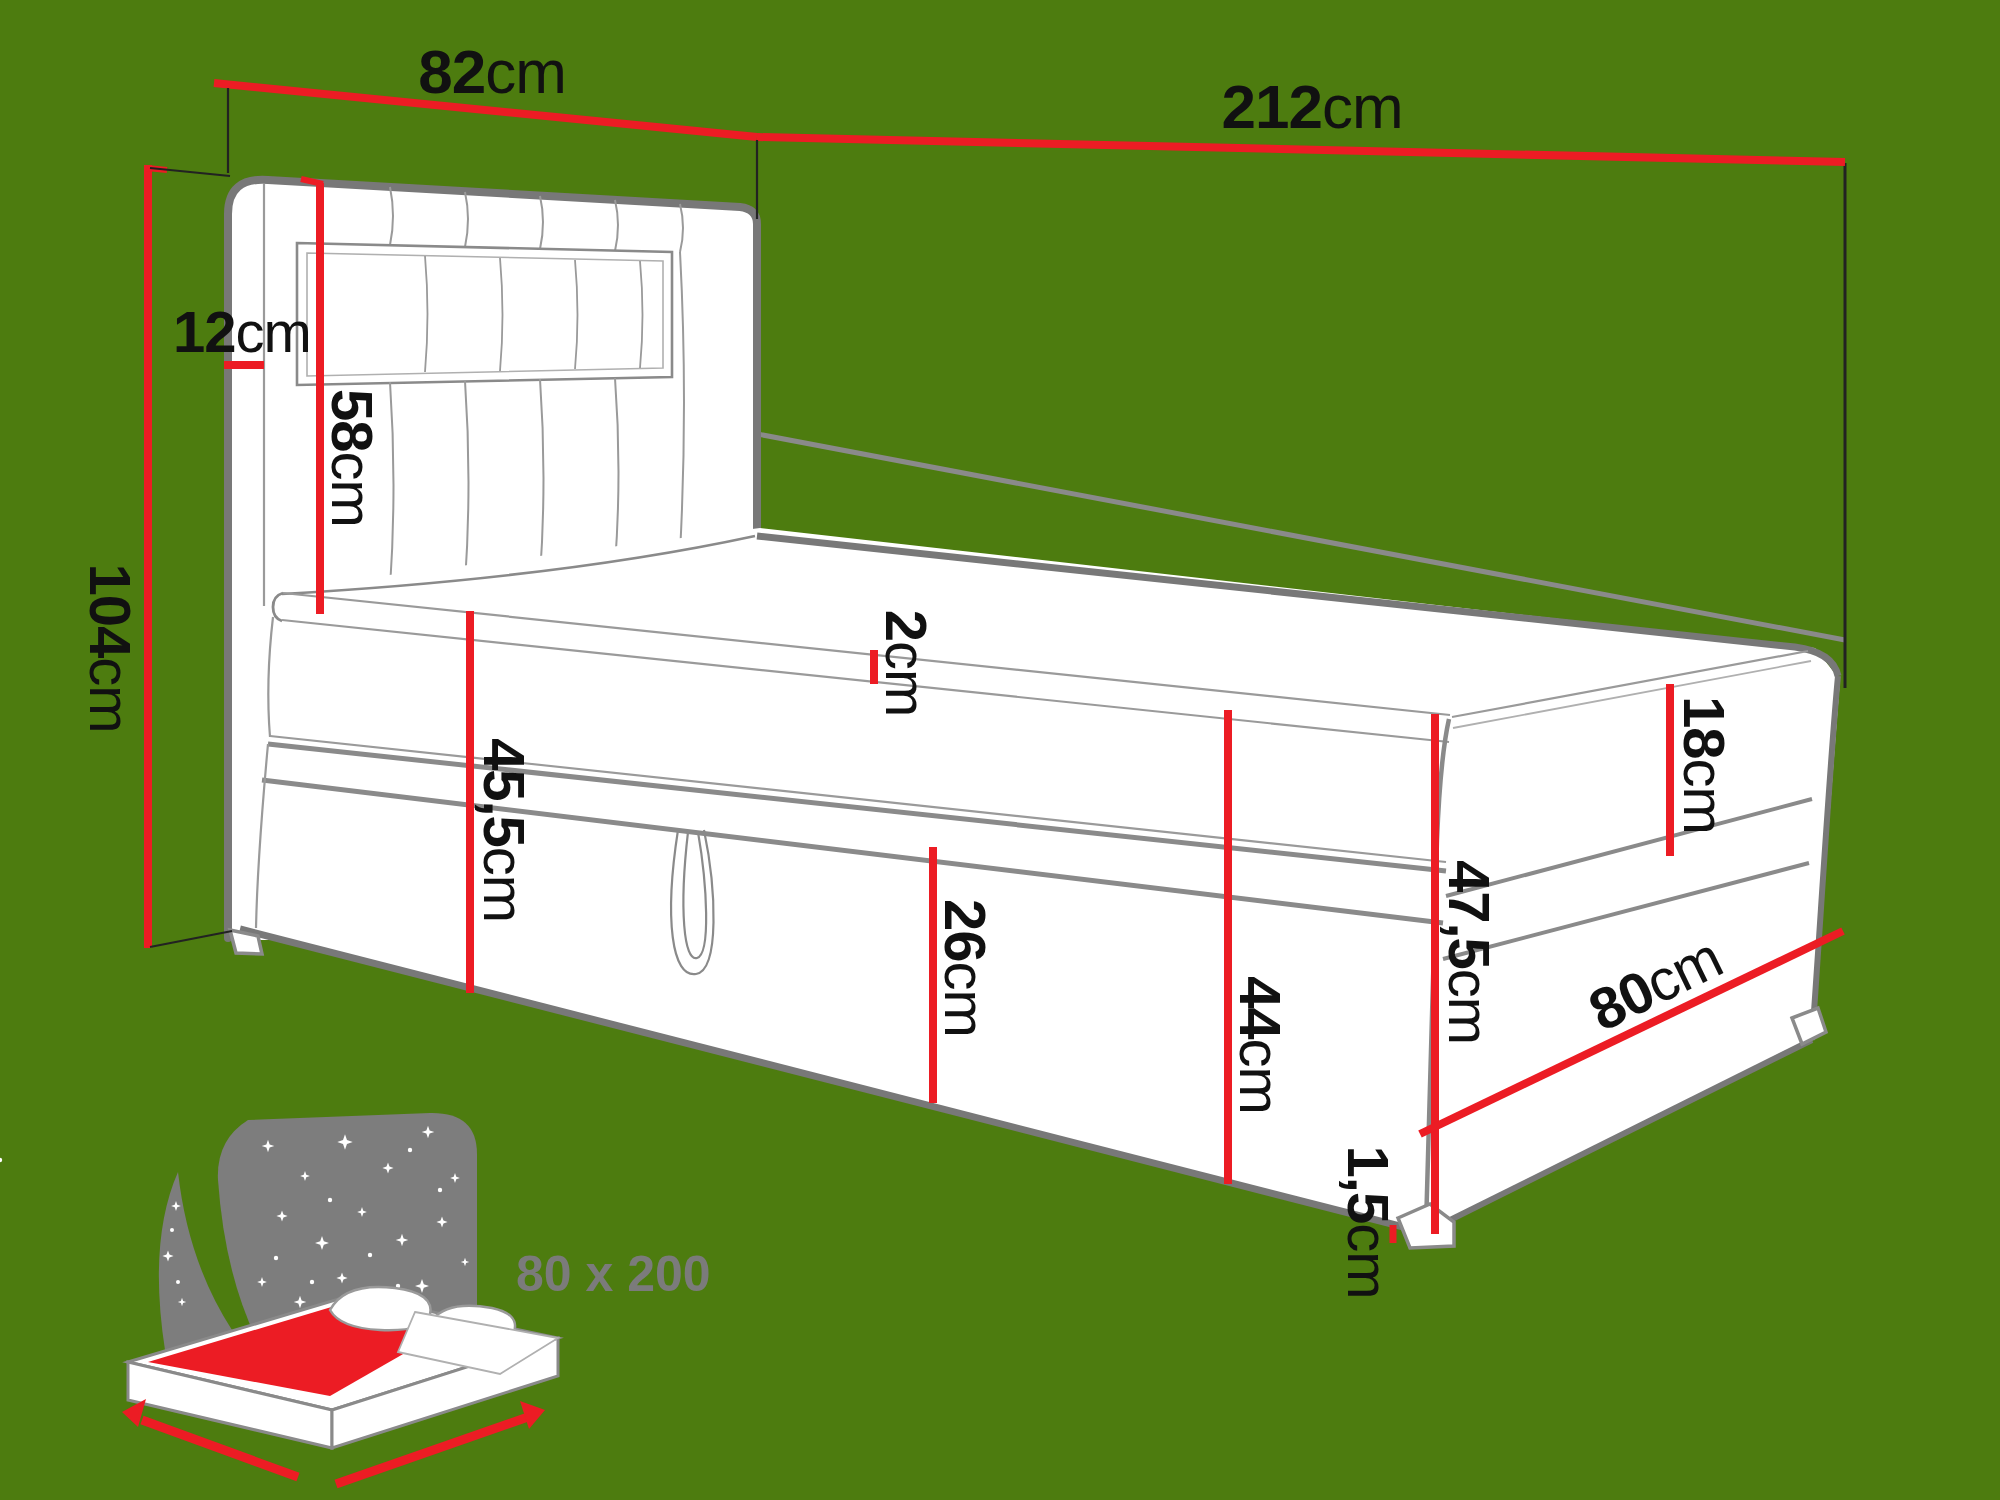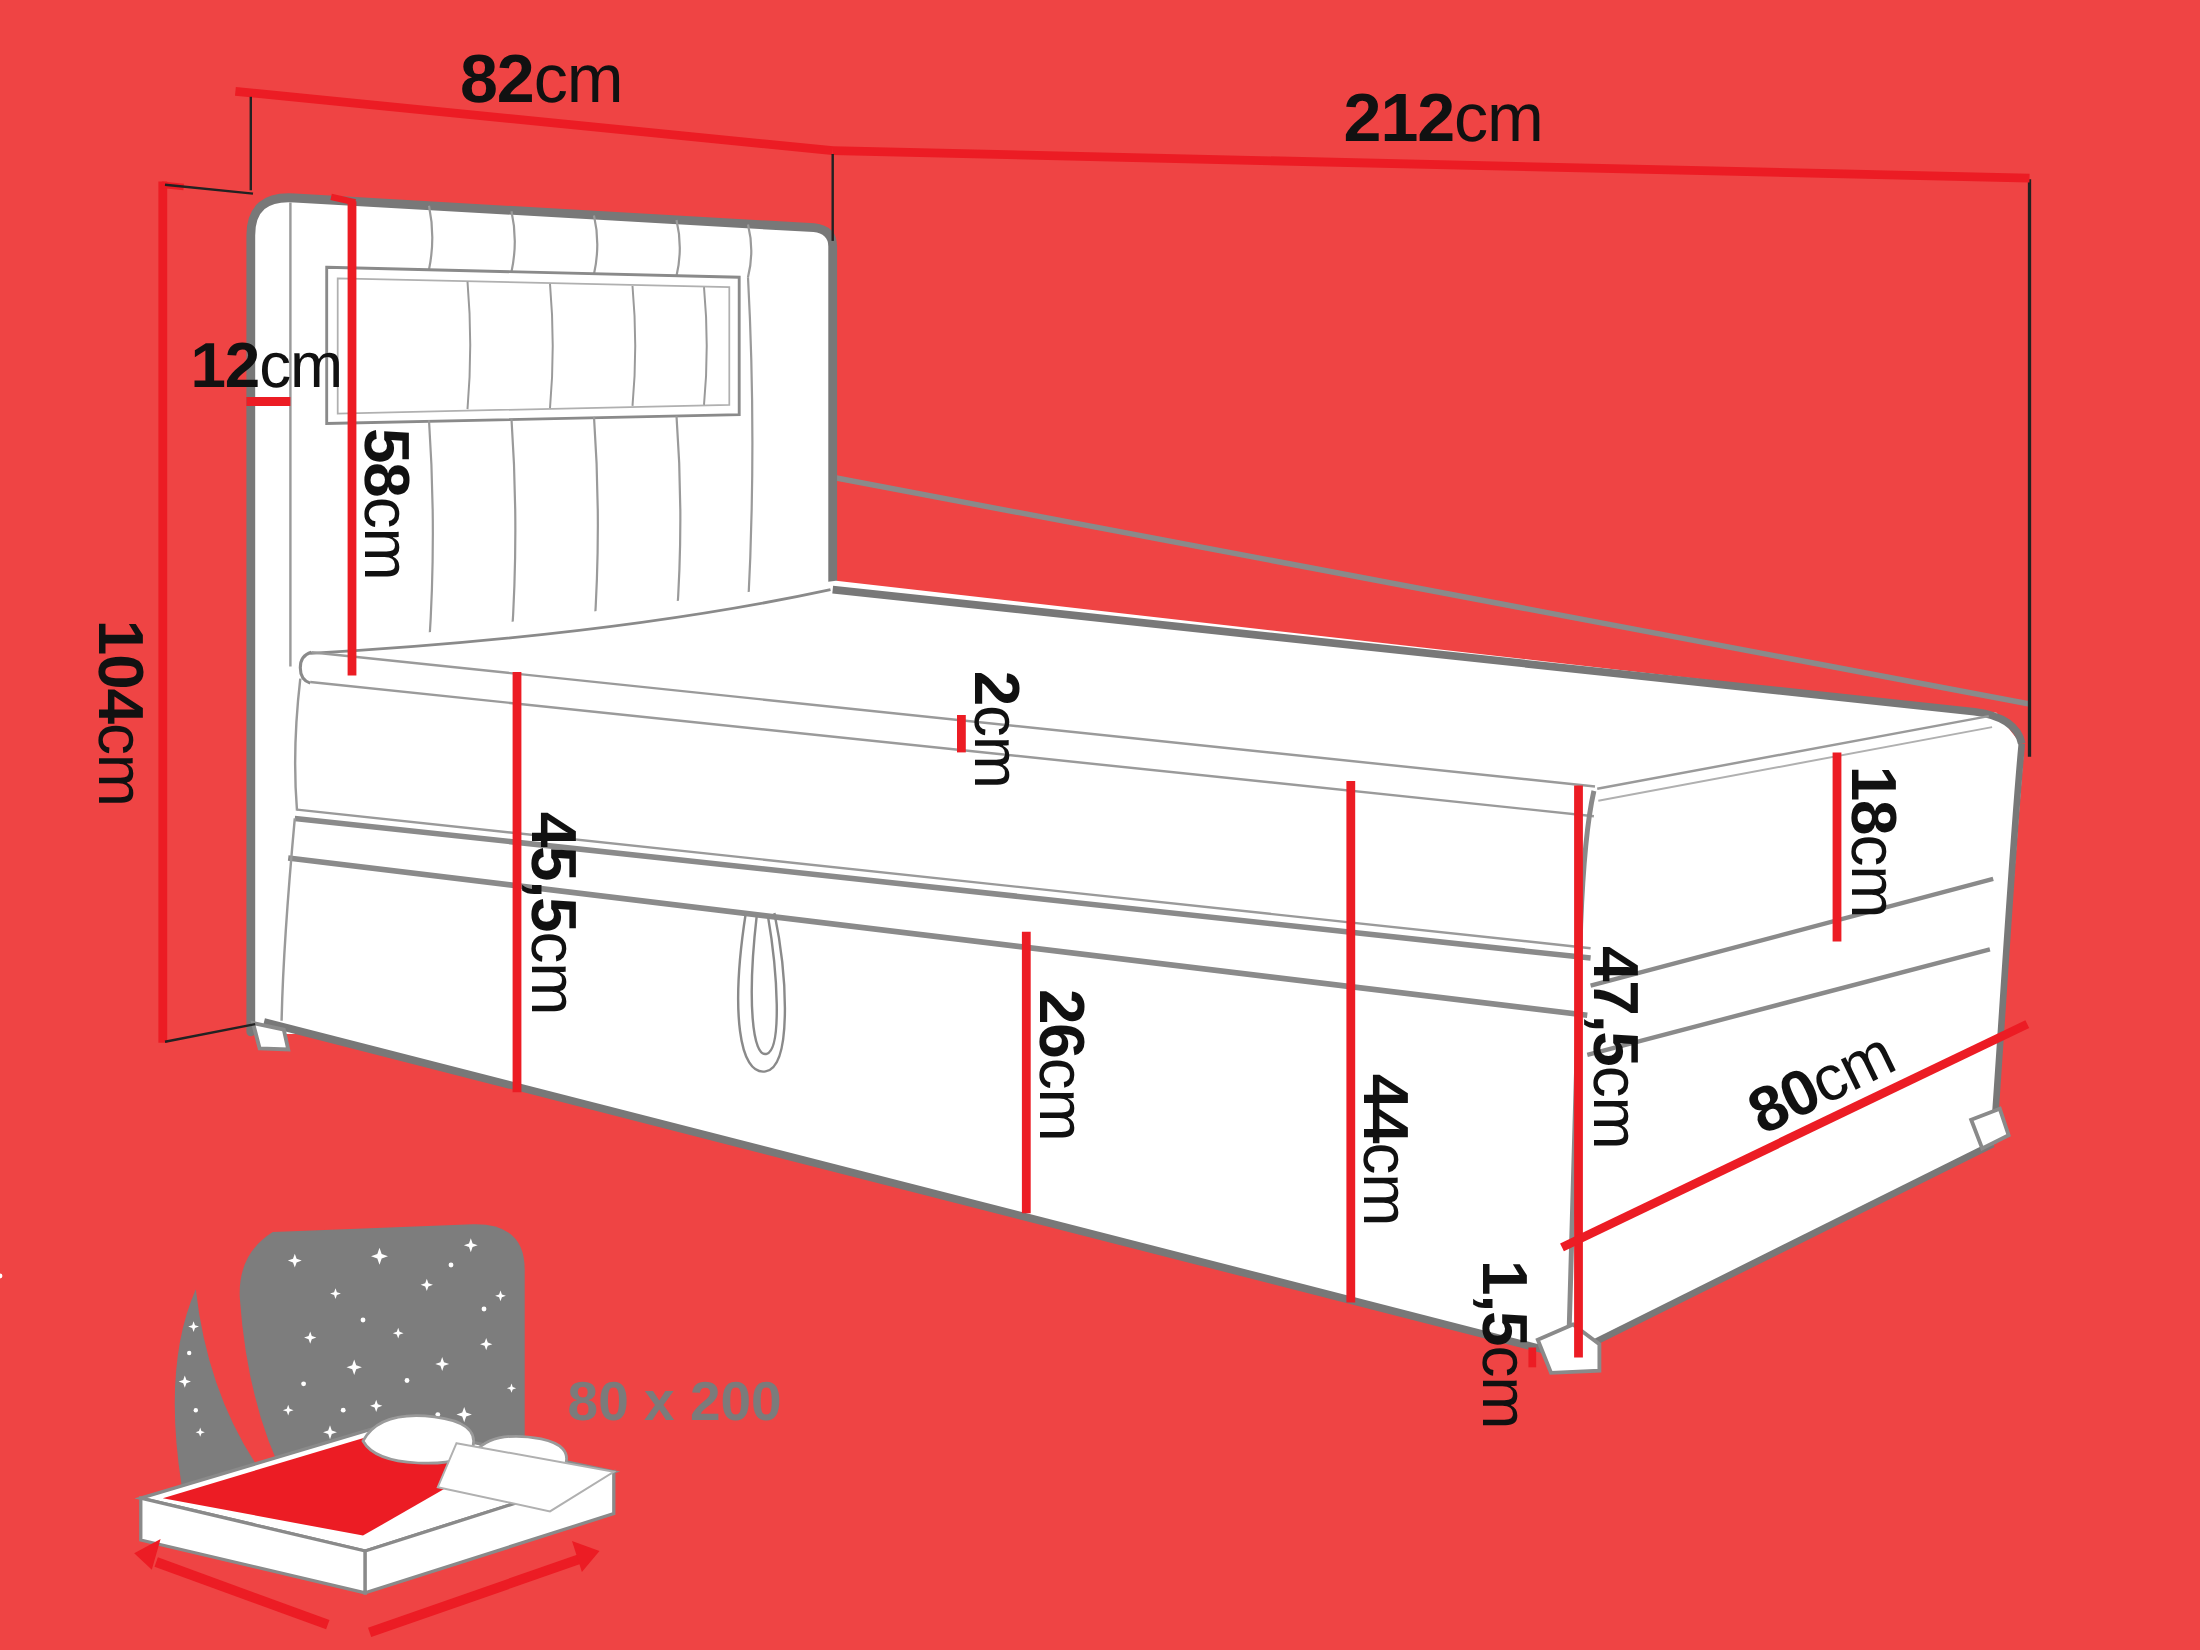--- a/index.html
+++ b/index.html
@@ -1,16 +1,16 @@
 <!DOCTYPE html>
 <html><head>
 <meta charset="utf-8">
 <style>
   html,body{margin:0;padding:0;background:#ffffff;}
-  .stage{width:2000px;height:1500px;position:relative;background:#ef4444;}
+  .stage{width:2000px;height:1500px;position:relative;background:#4d7c0f;}
   svg{display:block;}
   text{font-family:"Liberation Sans","DejaVu Sans",sans-serif;fill:#111111;}
   .num{font-weight:bold;}
   .unit{font-weight:normal;}
   .dimtext{font-size:58px;letter-spacing:-1px;}
   .dimtext-big{font-size:62px;letter-spacing:-1px;}
   .icon-label{font-size:50px;font-weight:bold;fill:#7b7b7b;}
 </style>
 </head>
 <body>

